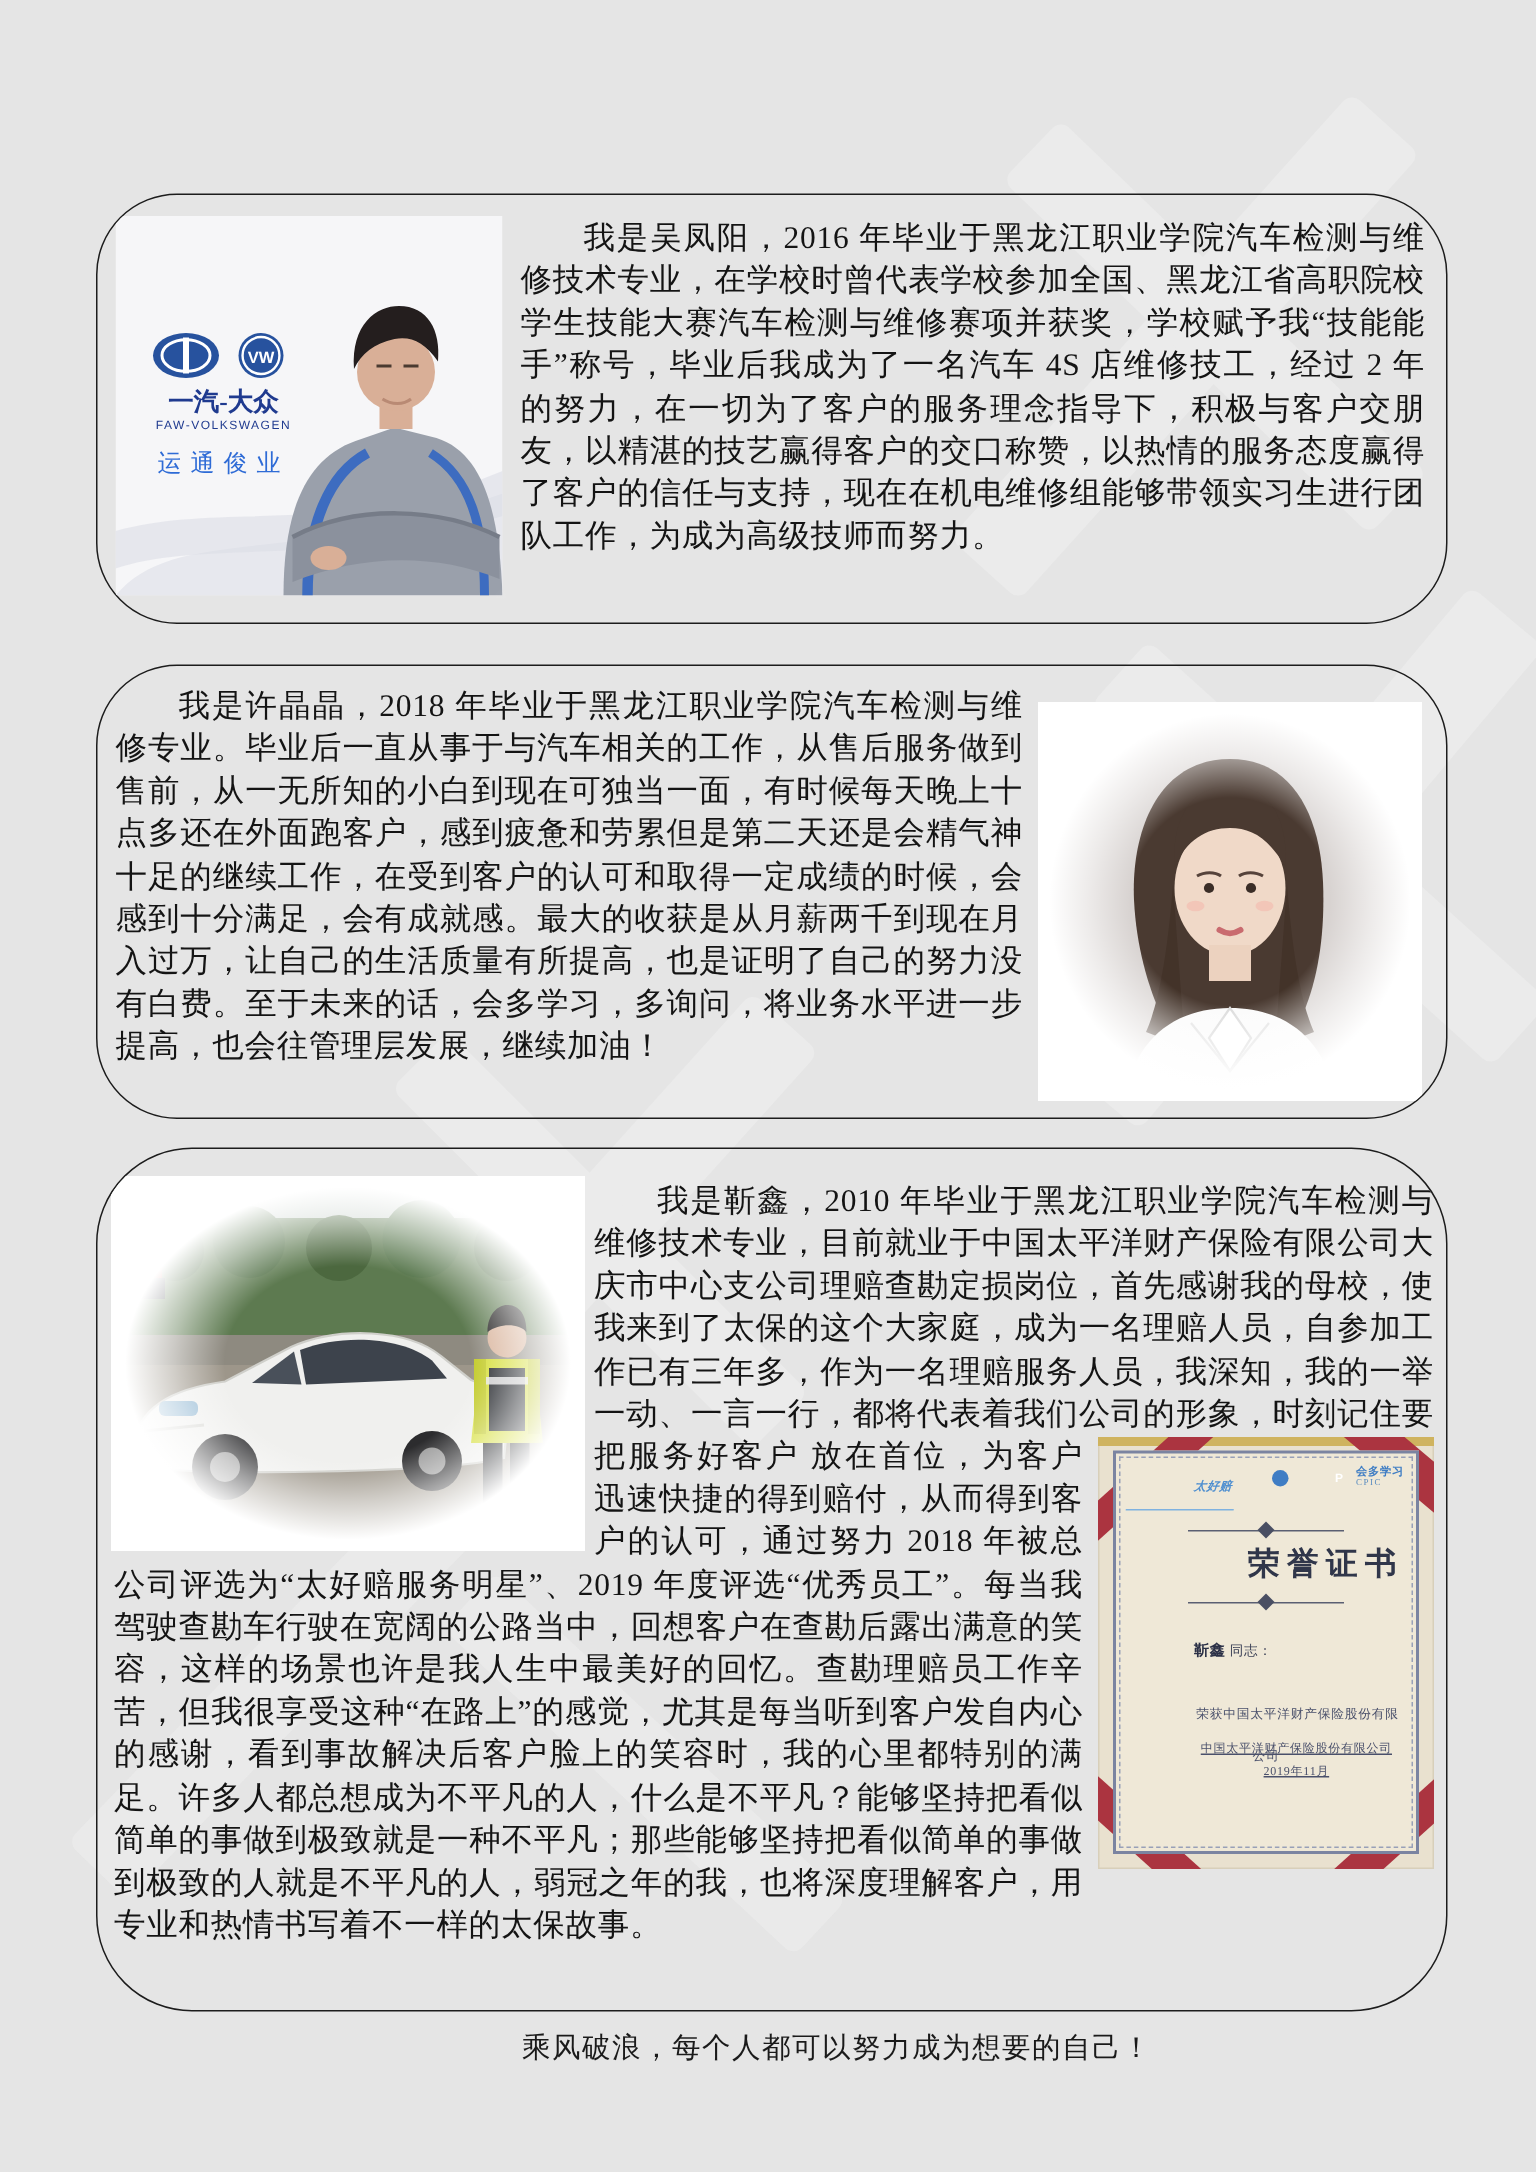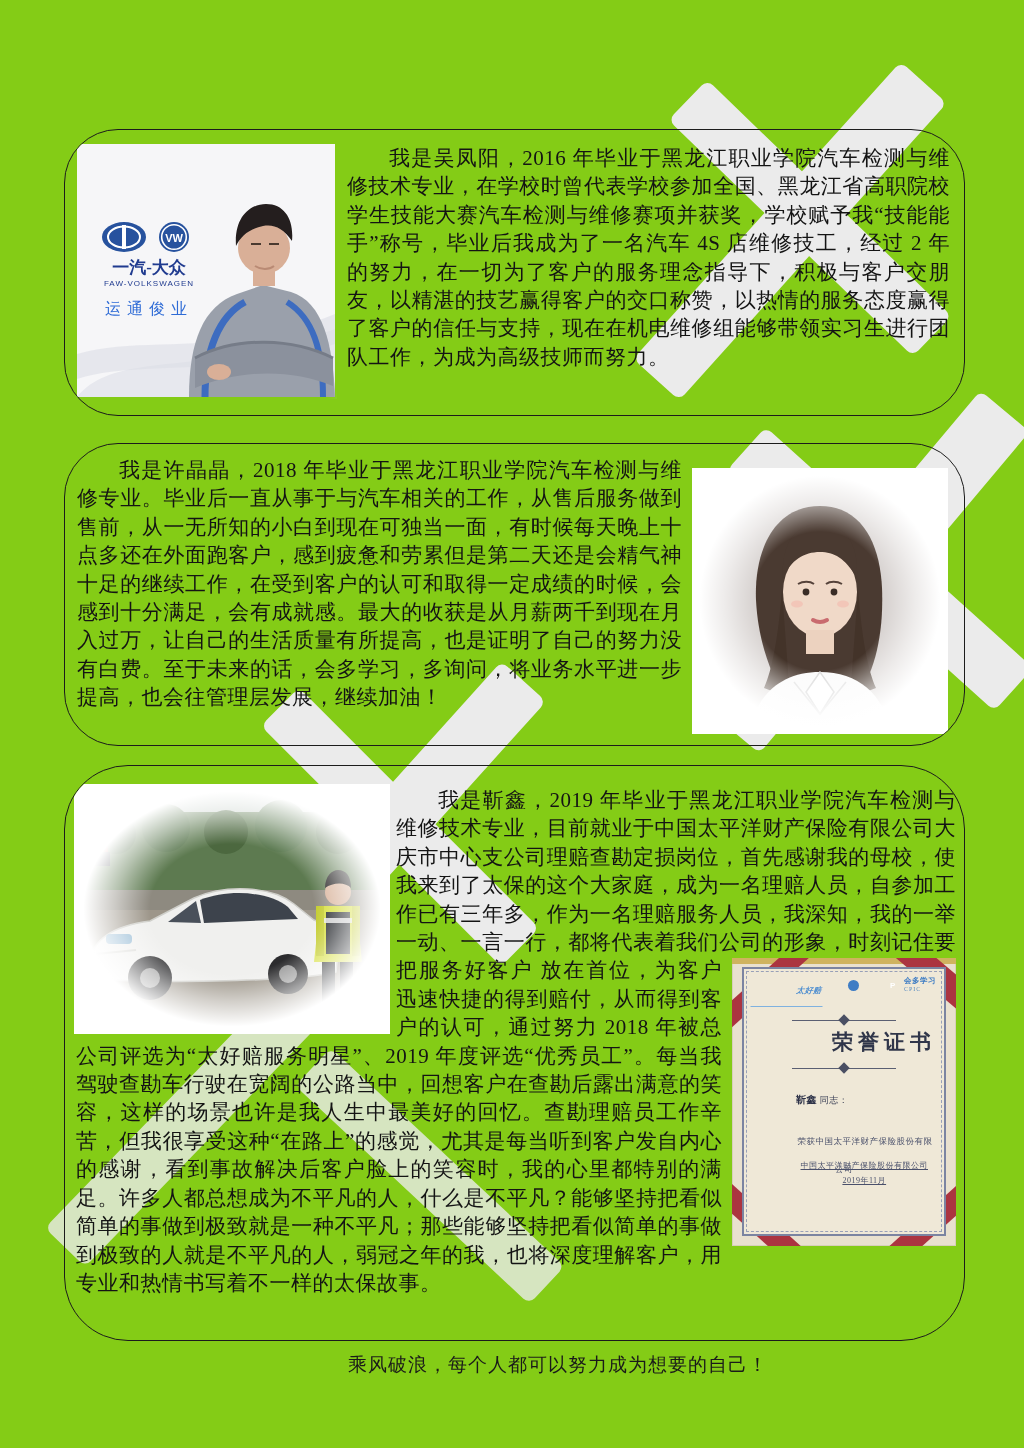--- a/index.html
+++ b/index.html
@@ -1,18 +1,18 @@
 <!DOCTYPE html>
 <html><head>
 <meta charset="utf-8">
 <style>
   html,body { margin:0; padding:0; background:#ffffff; }
   .page {
     position:relative; width:1024px; height:1448px; margin:0 auto;
-    background:#84cc16; overflow:hidden;
+    background:#e5e5e5; overflow:hidden;
     font-family:"Liberation Serif","DejaVu Serif",serif;
     color:#141414;
   }
 
   
   .wm-layer { position:absolute; inset:0; z-index:0; }
   .wm { position:absolute; background:#ebebeb; border-radius:8px; }
   .wm.b1 { width:400px; height:62px; left:590px; top:200px; transform:rotate(-48deg); }
   .wm.b2 { width:340px; height:56px; left:640px; top:190px; transform:rotate(44deg); }
   .wm.b3 { width:420px; height:64px; left:660px; top:540px; transform:rotate(-50deg); }
@@ -210,21 +210,21 @@
           <rect x="250" y="126" width="24" height="42" fill="#23262b"></rect>
           <rect x="244" y="132" width="36" height="5" fill="#e8e8e8" opacity=".85"></rect>
           <rect x="240" y="120" width="8" height="50" fill="#c4cc2e"></rect>
           <rect x="276" y="120" width="8" height="50" fill="#c4cc2e"></rect>
           <rect x="246" y="176" width="13px" height="56" fill="#1d1f23"></rect>
           <rect x="264" y="176" width="13" height="56" fill="#1d1f23"></rect>
           <rect x="243" y="230" width="18" height="8" rx="3" fill="#121316"></rect>
           <rect x="262" y="230" width="18" height="8" rx="3" fill="#121316"></rect>
         </svg>
       </span>
-      <span>我是靳鑫，2019 年毕业于黑龙江职业学院汽车检测与维修技术专业，目前就业于中国太平洋财产保险有限公司大庆市中心支公司理赔查勘定损岗位，首先感谢我的母校，使我来到了太保的这个大家庭，成为一名理赔人员，自参加工作已有三年多，作为一名理赔服务人员，我深知，我的一举一动、一言一行，都将代表着我们公司的形象，时刻记住要把服务好客户</span>
+      <span>我是靳鑫，2010 年毕业于黑龙江职业学院汽车检测与维修技术专业，目前就业于中国太平洋财产保险有限公司大庆市中心支公司理赔查勘定损岗位，首先感谢我的母校，使我来到了太保的这个大家庭，成为一名理赔人员，自参加工作已有三年多，作为一名理赔服务人员，我深知，我的一举一动、一言一行，都将代表着我们公司的形象，时刻记住要把服务好客户</span>
       <span class="cert">
         <span class="cert-goldtop" style="display:block"></span>
         <span class="rib tl"></span>
         <span class="rib tr"></span>
         <span class="rib bl"></span>
         <span class="rib br"></span>
         <span class="cert-paper" style="display:block">
           <span class="cert-inner" style="display:block">
             <span class="cert-logos">
               <span class="cert-logo-left">太好赔</span>

